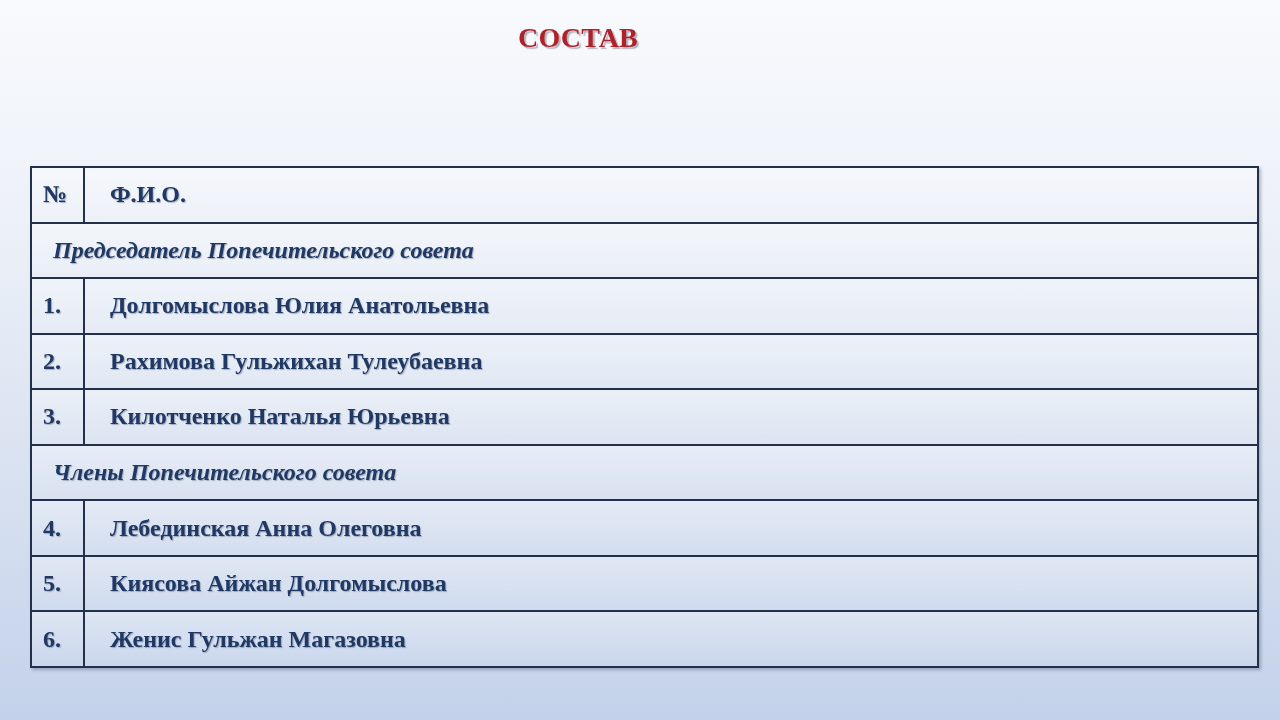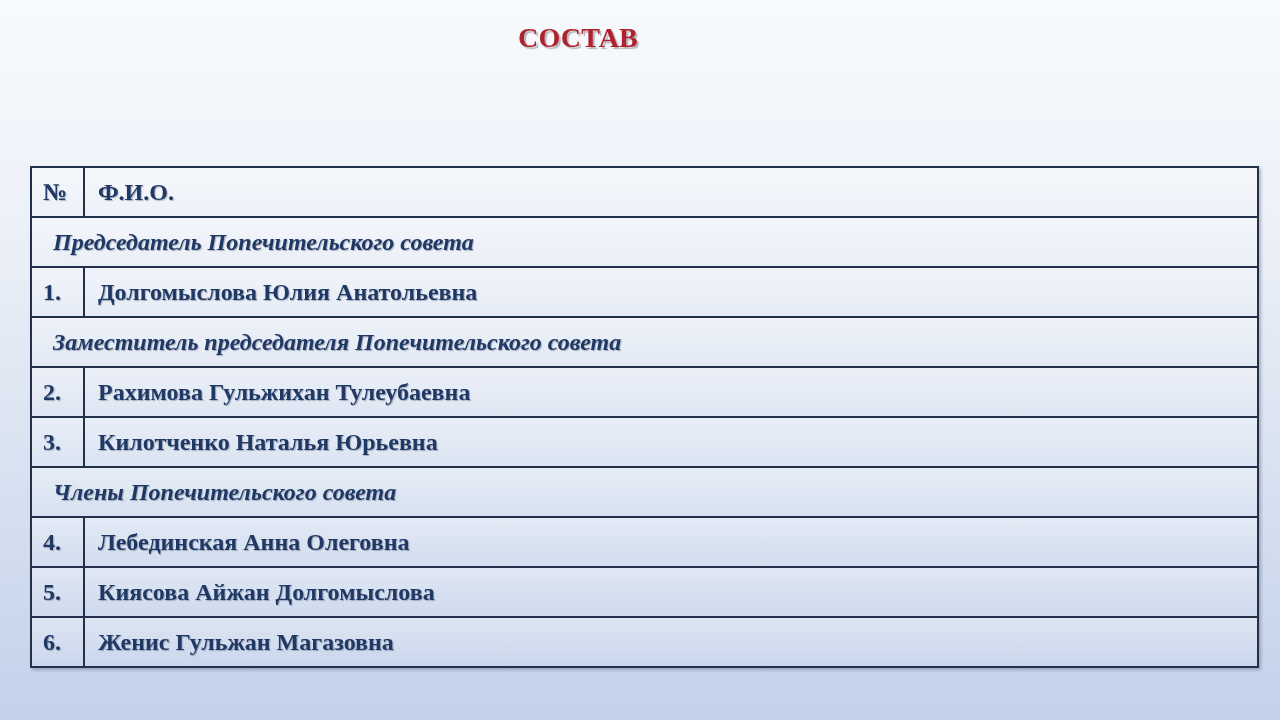--- a/index.html
+++ b/index.html
@@ -35,21 +35,21 @@
     background: linear-gradient(to bottom, rgba(255,255,255,0.34), rgba(255,255,255,0.04));
     color: #1F3864;
     font-weight: bold;
     font-size: 24px;
     vertical-align: middle;
     text-shadow: 1px 1px 1px rgba(110,120,145,0.55);
     white-space: nowrap;
     overflow: hidden;
   }
   td.num-cell { padding-left: 11px; }
-  td.name-cell { padding-left: 13px; }
+  td.name-cell { padding-left: 25px; }
   td.section-cell { padding-left: 21px; font-style: italic; }
   col.c-num { width: 53px; }
 </style>
 </head>
 <body>
 
 <div class="titles">
   <div class="title-line">СОСТАВ</div>
 </div>
 
@@ -64,23 +64,20 @@
       <td class="name-cell">Ф.И.О.</td>
     </tr>
     <tr>
       <td class="section-cell" colspan="2">Председатель Попечительского совета</td>
     </tr>
     <tr>
       <td class="num-cell">1.</td>
       <td class="name-cell">Долгомыслова Юлия Анатольевна</td>
     </tr>
     <tr>
-      <td class="section-cell" colspan="2">Заместитель председателя Попечительского совета</td>
-    </tr>
-    <tr>
       <td class="num-cell">2.</td>
       <td class="name-cell">Рахимова Гульжихан Тулеубаевна</td>
     </tr>
     <tr>
       <td class="num-cell">3.</td>
       <td class="name-cell">Килотченко Наталья Юрьевна</td>
     </tr>
     <tr>
       <td class="section-cell" colspan="2">Члены Попечительского совета</td>
     </tr>

